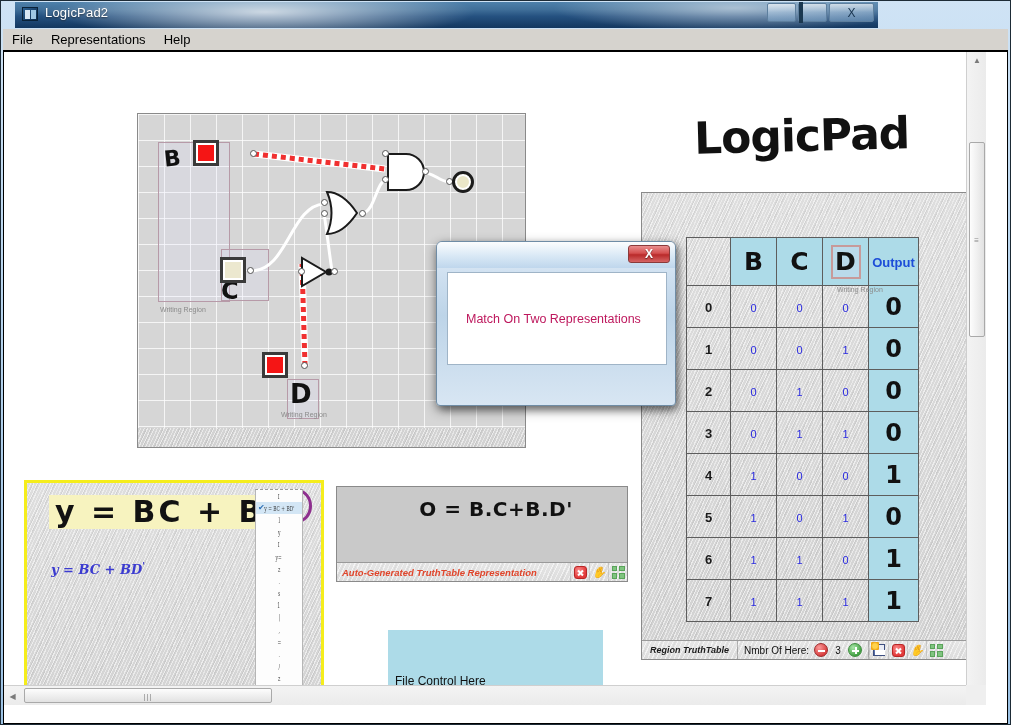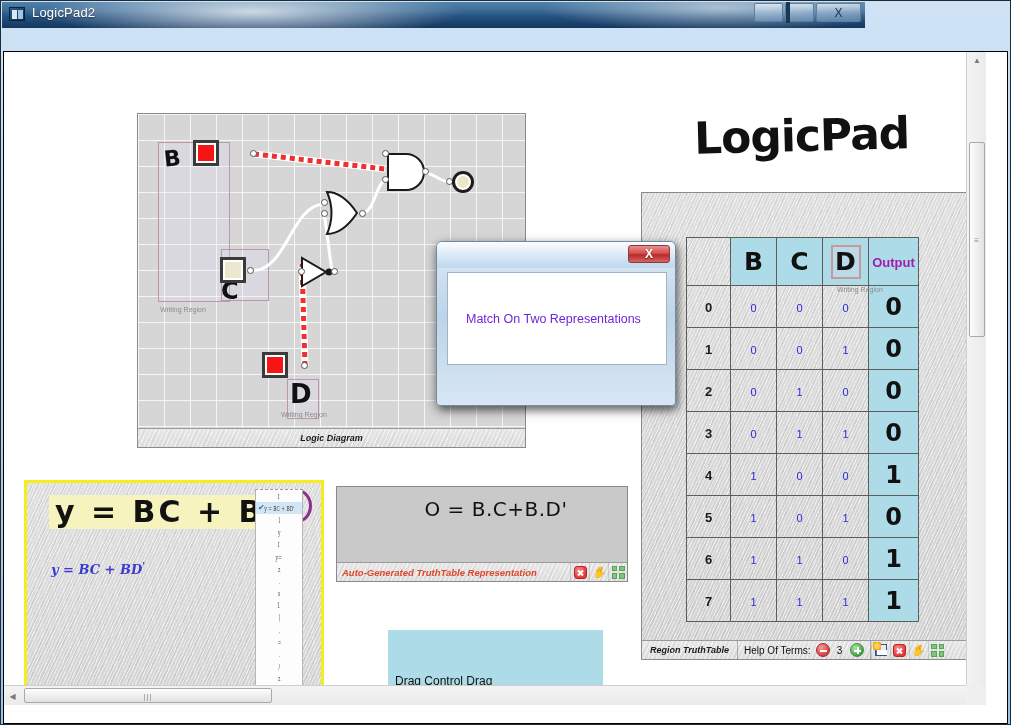--- a/index.html
+++ b/index.html
@@ -18,21 +18,21 @@
   }
 
   
   .win-frame {
     position: absolute; left: 0; top: 0;
     width: 1011px; height: 725px;
     background: linear-gradient(180deg,#cfe3f5 0%, #b9d6ef 40%, #9cc2e4 100%);
     border: 1px solid #1d2b36;
   }
   .titlebar {
-    position: absolute; left: 1px; top: 1px;
+    position: absolute; left: 14px; top: 1px;
     width: 863px; height: 26px;
     background:
       radial-gradient(ellipse 300px 40px at 250px 10px, rgba(255,255,255,.75), rgba(255,255,255,0) 70%),
       radial-gradient(ellipse 260px 34px at 720px 6px, rgba(255,255,255,.55), rgba(255,255,255,0) 70%),
       linear-gradient(180deg,#4e81ab 0%, #3f6e98 30%, #255180 55%, #13375f 100%);
     overflow: hidden;
   }
   .title-icon {
     position: absolute; left: 7px; top: 5px;
     width: 16px; height: 14px;
@@ -255,21 +255,21 @@
   }
 
   
   #auto-expression { left: 332px; top: 434px; width: 292px; height: 96px; }
   .auto-body {
     position:absolute; left:0; top:0; right:0; bottom:19px;
     background:#c9c9c9; display:flex; align-items:flex-start; justify-content:center;
     padding-top: 10px;
   }
   .auto-eq {
-    font-family:"DejaVu Sans", sans-serif; font-weight:normal; font-size:20px; color:#111;
+    font-family:"DejaVu Sans", sans-serif; font-weight:bold; font-size:20px; color:#111;
     letter-spacing:.5px;
     margin-left:28px;
   }
   #auto-expression .footer-label { text-align:left; padding-left:5px; color:#e0452b; font-size:9.5px;}
 
   
   #logic-truthtable { left: 637px; top: 140px; width: 340px; height: 468px; }
   .tt-body { position:absolute; left:0; top:0; right:0; bottom:19px; overflow:hidden; }
   table.tt {
     position:absolute; left:44px; top:44px;
@@ -285,21 +285,21 @@
   .col-idx { width:44px; }
   .col-var { width:46px; }
   .col-out { width:50px; }
   .hdr-var { background:#addbe8 !important; }
   .hdr-out { background:#addbe8 !important; }
   .cell-out { background:#addbe8 !important; }
   .hdr-hand {
     font-family:"DejaVu Sans", sans-serif; font-weight:bold; font-size:25px; color:#111;
   }
   .hdr-out-text {
-    font-family:"Liberation Sans", sans-serif; font-weight:bold; font-size:13px; color:#a21caf;
+    font-family:"Liberation Sans", sans-serif; font-weight:bold; font-size:13px; color:#1d4ed8;
   }
   .idx-num { font-family:"Liberation Sans", sans-serif; font-weight:bold; font-size:13px; color:#1a1a1a;}
   .bit { font-family:"Liberation Sans", sans-serif; font-size:11px; color:#2a2ae0;}
   .out-hand { font-family:"DejaVu Sans", sans-serif; font-weight:bold; font-size:24px; color:#111; }
   .tt-d-region {
     position:absolute; border:2px solid #c79a9a; background:rgba(220,215,240,.30);
     width:30px; height:34px;
   }
   .tt-terms {
     display:flex; align-items:center; gap:5px; padding:0 6px; height:100%;
@@ -374,21 +374,21 @@
   }
   .dlg-close .x {
     position:absolute; left:50%; top:50%; transform:translate(-50%,-50%);
     color:#fff; font-size:12px; font-weight:bold; text-shadow:0 1px 1px rgba(0,0,0,.5);
   }
   .dlg-body {
     position:absolute; left:10px; top:30px; width:220px; height:93px;
     background:#ffffff; border:1px solid #9fb4c7;
     display:flex; align-items:center; padding-left:18px;
   }
-  .dlg-msg { font-size:12.5px; color:#6d28d9; }
+  .dlg-msg { font-size:12.5px; color:#be185d; }
   .dlg-bar {
     position:absolute; left:10px; top:123px; width:220px; height:32px;
     background:#f0f0f0; border:1px solid #9fb4c7; border-top:none;
     display:flex; align-items:center; justify-content:flex-end; padding-right:10px;
   }
   .dlg-ok {
     width:88px; height:22px;
     border:1px solid #6f6f6f;
     background: linear-gradient(180deg,#fbfbfb,#e7e7e7);
     font-size:12px; color:#111; cursor:pointer;
@@ -406,20 +406,26 @@
     <div class="title-text">LogicPad2</div>
     <div class="win-btns">
       <div class="win-btn"><span class="min-g"></span></div>
       <div class="win-btn"><span class="max-g"></span></div>
       <div class="win-btn close">
             <span class="g">X</span>
           </div>
     </div>
   </div>
 
+  <div class="menubar">
+    <div class="menu-item">File</div>
+    <div class="menu-item">Representations</div>
+    <div class="menu-item">Help</div>
+    <div class="menu-tail"></div>
+  </div>
 
   <div class="client">
    <div class="canvas">
 
      <div class="headline">LogicPad</div>
 
      <div class="panel tex" id="logic-diagram">
        <div class="diagram-grid">
 
          <div class="writing-region" style="left:20px; top:28px; width:72px; height:160px;"></div>
@@ -474,23 +480,20 @@
                 <i></i>
               </div>
          <div class="switch off" style="left:82px; top:143px;">
                 <i></i>
               </div>
          <div class="switch on" style="left:124px; top:238px;">
                 <i></i>
               </div>
 
          <div class="led" style="left:314px; top:57px;"></div>
-       </div>
-       <div class="panel-footer tex-light">
-         <div class="footer-label">Logic Diagram</div>
        </div>
      </div>
 
      <div class="panel tex" id="logic-expression">
        <div class="expr-hand-wrap">
          <span class="expr-highlight">y = BC + BD</span>
          <span class="expr-circle"></span>
          <span class="expr-tick">'</span>
        </div>
        <div class="expr-recog">
@@ -650,21 +653,21 @@
              <td class="col-out cell-out"><span class="out-hand">1</span></td>
            </tr>
          </tbody>
               </table>
          <div class="wr-label" style="left:195px; top:93px;">Writing Region</div>
        </div>
 
        <div class="panel-footer tex-light">
          <div class="footer-label" style="flex:0 0 auto; padding:0 8px;">Region TruthTable</div>
          <div class="tt-terms">
-           <span>Help Of Terms:</span>
+           <span>Nmbr Of Here:</span>
            <span class="ic-minus"></span>
            <span class="val">3</span>
            <span class="ic-plus"></span>
          </div>
          <div class="fbtns">
            <div class="fbtn">
                   <span class="ic-save">
                     <i class="ic-savestar"></i>
                   </span>
                 </div>
@@ -680,21 +683,21 @@
                     <i></i>
                     <i></i>
                     <i></i>
                   </span>
                 </div>
          </div>
        </div>
      </div>
 
      <div id="drag-control">
-       <span>Drag Control Drag</span>
+       <span>File Control Here</span>
      </div>
 
      <div class="vscroll">
        <div class="sb-arrow" style="left:0;top:0;width:20px;height:17px;">▲</div>
        <div class="sb-thumb" style="left:2px; top:90px; width:16px; height:195px;">
          <span class="sb-grip">≡</span>
        </div>
        <div class="sb-arrow" style="left:0;bottom:0;width:20px;height:17px;">▼</div>
      </div>
 

